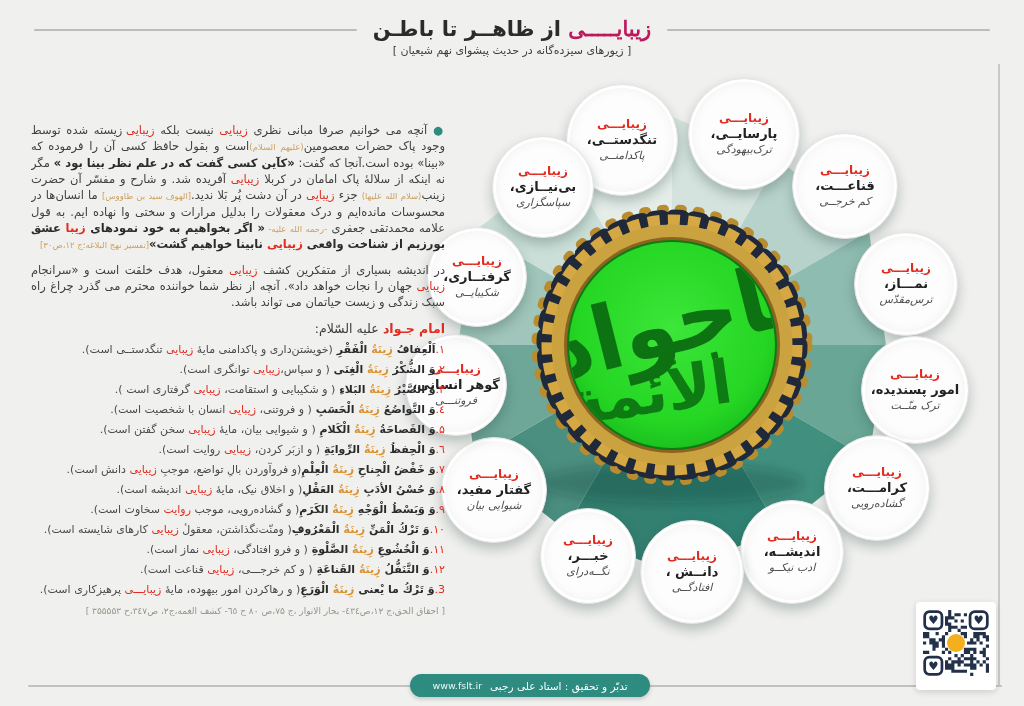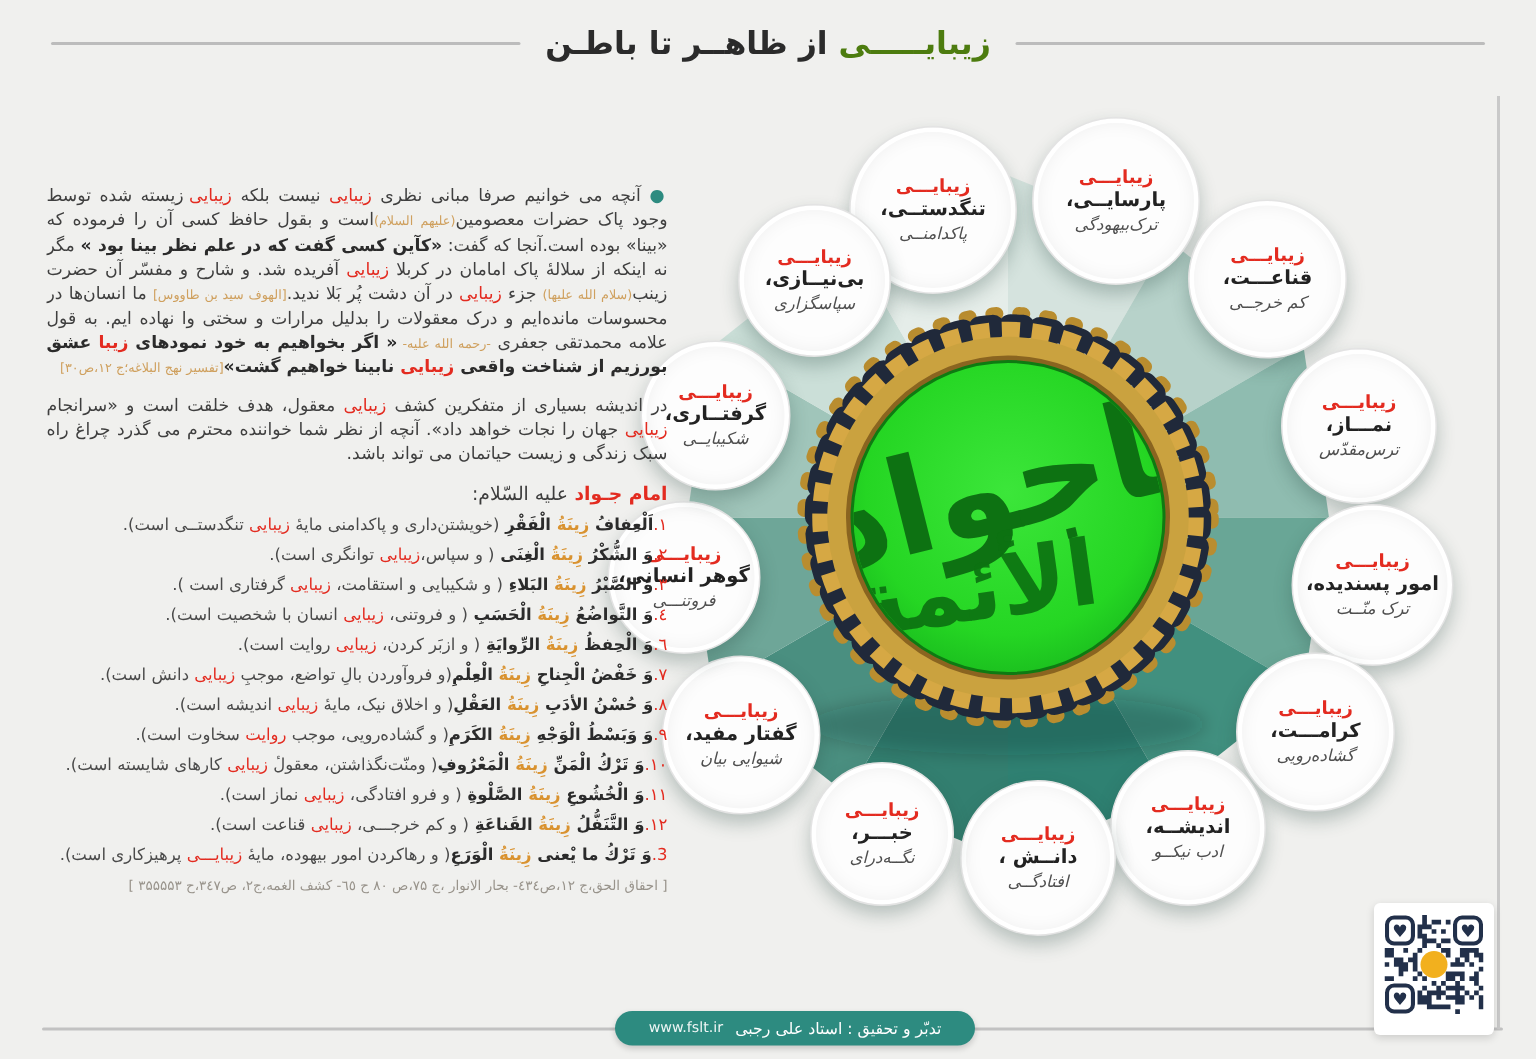--- a/index.html
+++ b/index.html
@@ -3,21 +3,21 @@
 <meta charset="utf-8">
 <style>
   html,body{margin:0;padding:0;}
   body{width:1024px;height:706px;font-family:"DejaVu Sans",sans-serif;background:#f0f0ee;}
   .page{position:relative;width:1024px;height:706px;overflow:hidden;direction:rtl;background:#f0f0ee;}
 
   
   .title-row{position:absolute;top:17px;left:0;width:1024px;display:flex;align-items:center;gap:16px;padding:0 34px;box-sizing:border-box;}
   .rule{flex:1;height:2px;background:#bcbcbc;border-radius:2px;}
   .page-title{font-size:21px;font-weight:bold;color:#2b2b2b;white-space:nowrap;}
-  .page-title .t-red{color:#4d7c0f;}
+  .page-title .t-red{color:#be185d;font-family:Liberation Serif, serif;}
   .subtitle{position:absolute;top:44px;left:0;width:1024px;text-align:center;font-size:11px;color:#3c3c3c;}
 
   
   .left-col{position:absolute;top:86px;left:31px;width:414px;height:586px;overflow:hidden;z-index:3;margin-top:36px;}
   .para{margin:0 0 9px 0;font-size:11.5px;line-height:1.42;color:#3f3f3f;text-align:justify;}
   .imam-heading{margin:10px 0 7px 0;font-size:12.5px;color:#3c3c3c;}
   .hadith-list{margin:0;}
   .li{font-size:11px;line-height:1.32;color:#4a4a4a;margin-bottom:5.5px;text-align:right;}
   .ref-line{margin-top:9px;font-size:9px;color:#98938b;text-align:right;}
 
@@ -53,30 +53,32 @@
 <div class="page">
 
   <div class="title-row">
     <div class="rule"></div>
     <div class="page-title">
       <span class="t-red">زیبایـــــی</span>
       <span>از ظاهــر تا باطـن</span>
     </div>
     <div class="rule"></div>
   </div>
+  <div class="subtitle">[ زیورهای سیزده‌گانه در حدیث پیشوای نهم شیعیان ]</div>
 
   <div class="left-col">
     <p class="para"><span class="sg-teal">● </span><span>آنچه می خوانیم صرفا مبانی نظری </span><span class="sg-red">زیبایی</span><span> نیست بلکه </span><span class="sg-red">زیبایی</span><span> زیسته شده توسط وجود پاک حضرات معصومین</span><span class="sg-ref">(علیهم السلام)</span><span>است و بقول حافظ کسی آن را فرموده که «بینا» بوده است.آنجا که گفت: </span><span class="sg-bold">«کآین کسی گفت که در علم نظر بینا بود »</span><span> مگر نه اینکه از سلالهٔ پاک امامان در کربلا </span><span class="sg-red">زیبایی</span><span> آفریده شد. و شارح و مفسّر آن حضرت زینب</span><span class="sg-ref">(سلام الله علیها)</span><span> جزء </span><span class="sg-red">زیبایی</span><span> در آن دشت پُر بَلا ندید.</span><span class="sg-ref">[الهوف سید بن طاووس]</span><span> ما انسان‌ها در محسوسات مانده‌ایم و درک معقولات را بدلیل مرارات و سختی وا نهاده ایم. به قول علامه محمدتقی جعفری </span><span class="sg-ref">-رحمه الله علیه- </span><span class="sg-bold">« اگر بخواهیم به خود نمودهای </span><span class="sg-boldred">زیبا</span><span class="sg-bold"> عشق بورزیم از شناخت واقعی </span><span class="sg-boldred">زیبایی</span><span class="sg-bold"> نابینا خواهیم گشت»</span><span class="sg-ref">[تفسیر نهج البلاغه؛ج ۱۲،ص۳۰]</span></p>
     <p class="para"><span>در اندیشه بسیاری از متفکرین کشف </span><span class="sg-red">زیبایی</span><span> معقول، هدف خلقت است و «سرانجام </span><span class="sg-red">زیبایی</span><span> جهان را نجات خواهد داد». آنچه از نظر شما خواننده محترم می گذرد چراغ راه سبک زندگی و زیست حیاتمان می تواند باشد.</span></p>
     <div class="imam-heading"><span class="sg-boldred">امام جـواد </span><span>علیه السّلام:</span></div>
     <div class="hadith-list">
       <div class="li"><span class="sg-red">۱.</span><span class="sg-bold">اَلْعِفافُ </span><span class="sg-orange">زِينَةُ </span><span class="sg-bold">الْفَقْرِ </span><span>(خویشتن‌داری و پاکدامنی مایهٔ </span><span class="sg-red">زیبایی</span><span> تنگدستــی است).</span></div>
       <div class="li"><span class="sg-red">۲.</span><span class="sg-bold">وَ الشُّكْرُ </span><span class="sg-orange">زِينَةُ </span><span class="sg-bold">الْغِنَى </span><span>( و سپاس،</span><span class="sg-red">زیبایی</span><span> توانگری است).</span></div>
       <div class="li"><span class="sg-red">۳.</span><span class="sg-bold">وَ الصَّبْرُ </span><span class="sg-orange">زِينَةُ </span><span class="sg-bold">البَلاءِ </span><span>( و شکیبایی و استقامت، </span><span class="sg-red">زیبایی</span><span> گرفتاری است ).</span></div>
       <div class="li"><span class="sg-red">٤.</span><span class="sg-bold">وَ التَّواضُعُ </span><span class="sg-orange">زِينَةُ </span><span class="sg-bold">الْحَسَبِ </span><span>( و فروتنی، </span><span class="sg-red">زیبایی</span><span> انسان با شخصیت است).</span></div>
+      <div class="li"><span class="sg-red">۵.</span><span class="sg-bold">وَ الفَصاحَةُ </span><span class="sg-orange">زِينَةُ </span><span class="sg-bold">الْكَلامِ </span><span>( و شیوایی بیان، مایهٔ </span><span class="sg-red">زیبایی</span><span> سخن گفتن است).</span></div>
       <div class="li"><span class="sg-red">٦.</span><span class="sg-bold">وَ الْحِفظُ </span><span class="sg-orange">زِينَةُ </span><span class="sg-bold">الرِّوايَةِ </span><span>( و ازبَر کردن، </span><span class="sg-red">زیبایی</span><span> روایت است).</span></div>
       <div class="li"><span class="sg-red">۷.</span><span class="sg-bold">وَ خَفْضُ الْجِناحِ </span><span class="sg-orange">زِينَةُ </span><span class="sg-bold">الْعِلْمِ</span><span>(و فروآوردن بالِ تواضع، موجبِ </span><span class="sg-red">زیبایی</span><span> دانش است).</span></div>
       <div class="li"><span class="sg-red">۸.</span><span class="sg-bold">وَ حُسْنُ الأدَبِ </span><span class="sg-orange">زِينَةُ </span><span class="sg-bold">العَقْلِ</span><span>( و اخلاق نیک، مایهٔ </span><span class="sg-red">زیبایی</span><span> اندیشه است).</span></div>
       <div class="li"><span class="sg-red">۹.</span><span class="sg-bold">وَ وَبَسْطُ الْوَجْهِ </span><span class="sg-orange">زِينَةُ </span><span class="sg-bold">الكَرَمِ</span><span>( و گشاده‌رویی، موجب </span><span class="sg-red">روایت</span><span> سخاوت است).</span></div>
       <div class="li"><span class="sg-red">۱۰.</span><span class="sg-bold">وَ تَرْكُ الْمَنِّ </span><span class="sg-orange">زِينَةُ </span><span class="sg-bold">الْمَعْرُوفِ</span><span>( ومنّت‌نگذاشتن، معقولٔ </span><span class="sg-red">زیبایی</span><span> کارهای شایسته است).</span></div>
       <div class="li"><span class="sg-red">۱۱.</span><span class="sg-bold">وَ الْخُشُوعِ </span><span class="sg-orange">زِينَةُ </span><span class="sg-bold">الصَّلْوةِ </span><span>( و فرو افتادگی، </span><span class="sg-red">زیبایی</span><span> نماز است).</span></div>
       <div class="li"><span class="sg-red">۱۲.</span><span class="sg-bold">وَ التَّنَفُّلُ </span><span class="sg-orange">زِينَةُ </span><span class="sg-bold">القَناعَةِ </span><span>( و کم خرجـــی، </span><span class="sg-red">زیبایی</span><span> قناعت است).</span></div>
       <div class="li"><span class="sg-red">3.</span><span class="sg-bold">وَ تَرْكُ ما يْعنی </span><span class="sg-orange">زِينَةُ </span><span class="sg-bold">الْوَرَعِ</span><span>( و رهاکردن امور بیهوده، مایهٔ </span><span class="sg-red">زیبایـــی</span><span> پرهیزکاری است).</span></div>
     </div>
     <div class="ref-line">[ احقاق الحق،ج ۱۲،ص٤٣٤- بحار الانوار ،ج ۷۵،ص ۸۰ ح ٦٥- کشف الغمه،ج۲، ص۳٤۷،ح ۳۵۵۵۵۳ ]</div>

